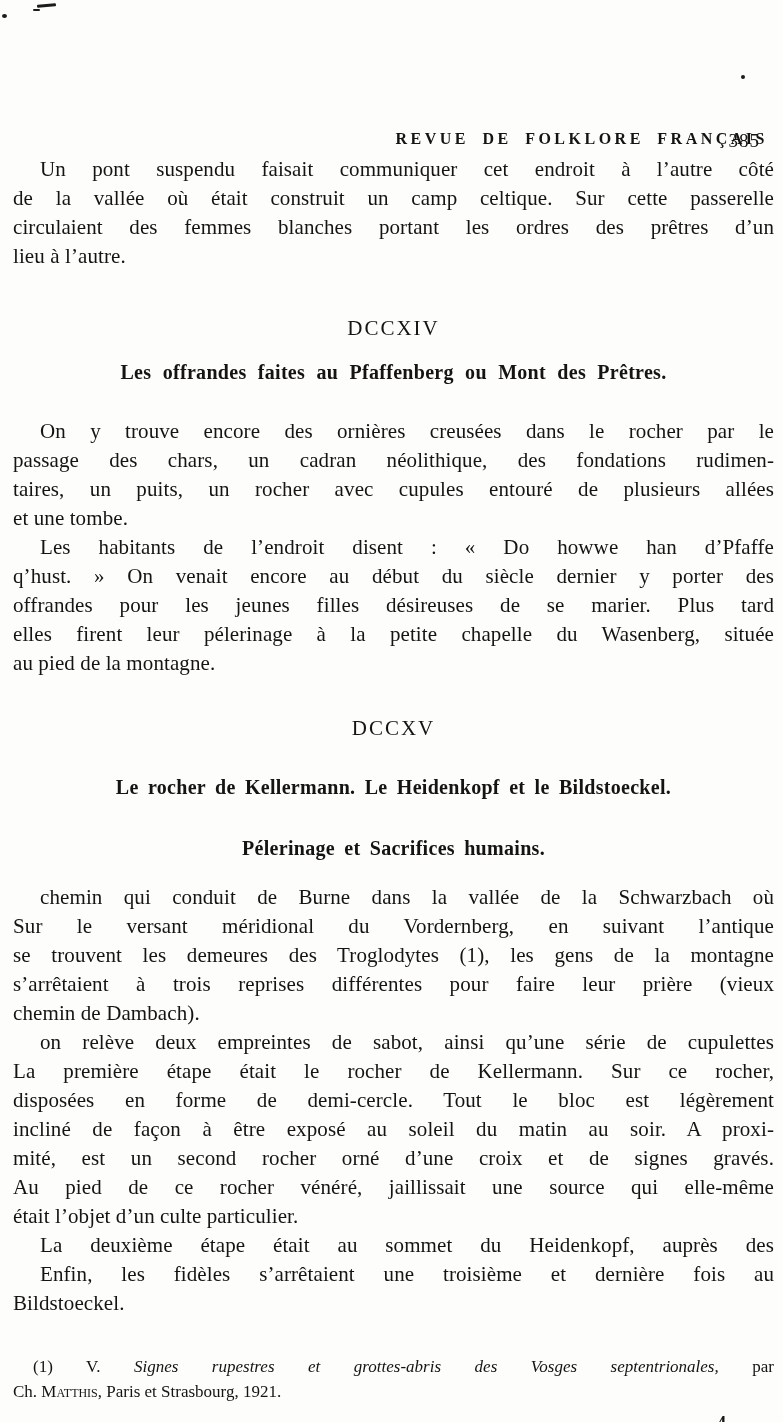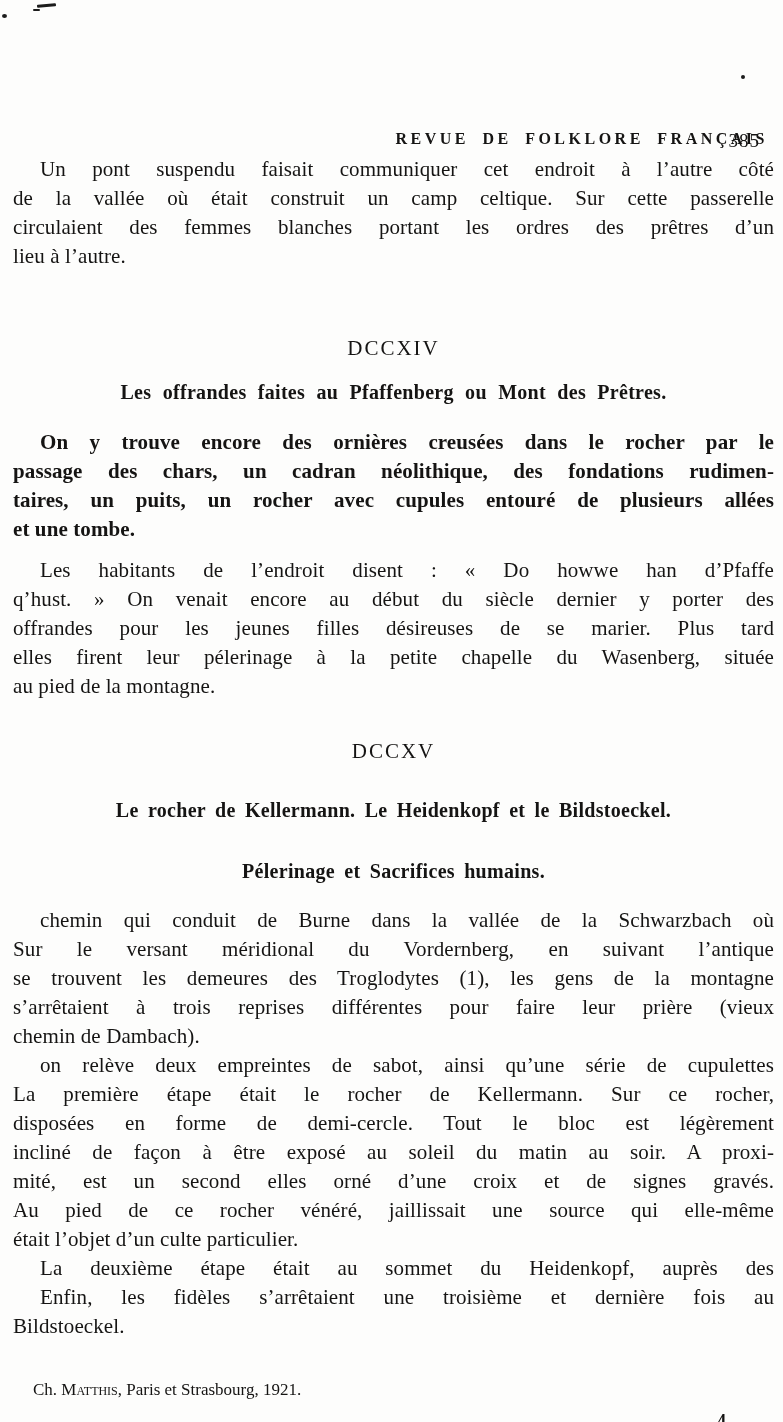--- a/index.html
+++ b/index.html
@@ -71,39 +71,39 @@
   .para.indent .line:first-child {
     text-indent: 27px;
   }
 
   .section-number {
     font-size: 21px;
     line-height: 29px;
     height: 29px;
     text-align: center;
     letter-spacing: 2px;
-    margin-top: 63px;
+    margin-top: 43px;
   }
   #section-number-2 { margin-top: 36px; }
 
   .title .line {
     font-size: 20px;
     font-weight: bold;
     text-align: center;
     text-align-last: center;
     letter-spacing: 0.3px;
     word-spacing: 6px;
   }
   #section-title-1 { margin-top: 15px; }
   #section-title-1 .line { line-height: 29px; height: 29px; }
   #section-title-2 { margin-top: 15px; }
   #section-title-2 .line { line-height: 33px; height: 33px; word-spacing: 4px; margin-top: 28px; }
 
-  #para-714-1 { margin-top: 21px; font-weight: bold; }
-  #para-714-2 { margin-top: 12px; }
+  #para-714-1 { margin-top: 30px; }
+  #para-714-2 { margin-top: 0; }
   #para-715-1 { margin-top: 18px; }
 
   .footnote {
     margin-top: 36px;
     font-size: 17px;
   }
   .footnote .line {
     line-height: 25px;
     height: 25px;
     text-align: justify;
@@ -180,35 +180,36 @@
         <div class="line">se trouvent les demeures des Troglodytes (1), les gens de la montagne</div>
         <div class="line">s’arrêtaient à trois reprises différentes pour faire leur prière (vieux</div>
         <div class="line last">chemin de Dambach).</div>
       </div>
 
     <div class="para indent" id="para-715-2">
         <div class="line">on relève deux empreintes de sabot, ainsi qu’une série de cupulettes</div>
         <div class="line">La première étape était le rocher de Kellermann. Sur ce rocher,</div>
         <div class="line">disposées en forme de demi-cercle. Tout le bloc est légèrement</div>
         <div class="line">incliné de façon à être exposé au soleil du matin au soir. A proxi-</div>
-        <div class="line">mité, est un second elles orné d’une croix et de signes gravés.</div>
+        <div class="line">mité, est un second rocher orné d’une croix et de signes gravés.</div>
         <div class="line">Au pied de ce rocher vénéré, jaillissait une source qui elle-même</div>
         <div class="line last">était l’objet d’un culte particulier.</div>
       </div>
 
     <div class="para indent" id="para-715-3">
         <div class="line">La deuxième étape était au sommet du Heidenkopf, auprès des</div>
       </div>
 
     <div class="para indent" id="para-715-4">
         <div class="line">Enfin, les fidèles s’arrêtaient une troisième et dernière fois au</div>
         <div class="line last">Bildstoeckel.</div>
       </div>
 
     <div class="footnote">
+        <div class="line"><span class="seg-n">(1) V. </span><span class="seg-i">Signes rupestres et grottes-abris des Vosges septentrionales,</span><span class="seg-n"> par</span></div>
         <div class="line last"><span class="seg-n">Ch. </span><span class="seg-sc">Matthis</span><span class="seg-n">, Paris et Strasbourg, 1921.</span></div>
       </div>
 
     <div class="signature-row">
       <span>4</span>
     </div>
 
   </div>
 </div>
 

